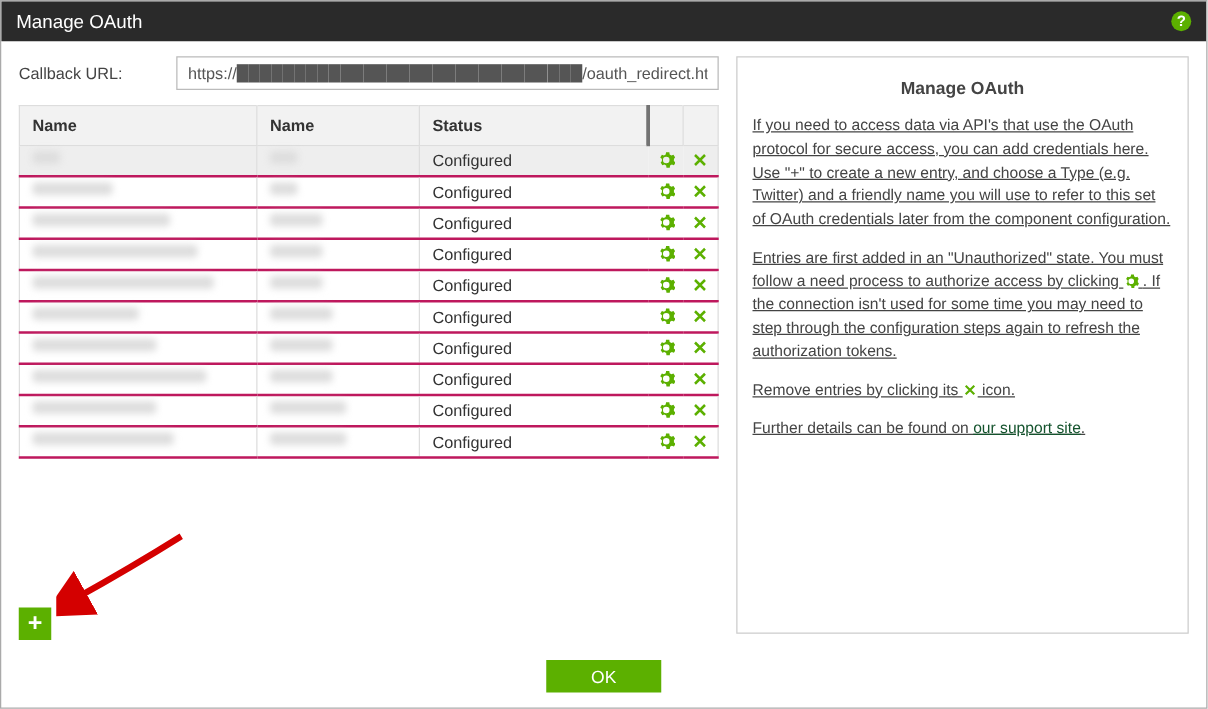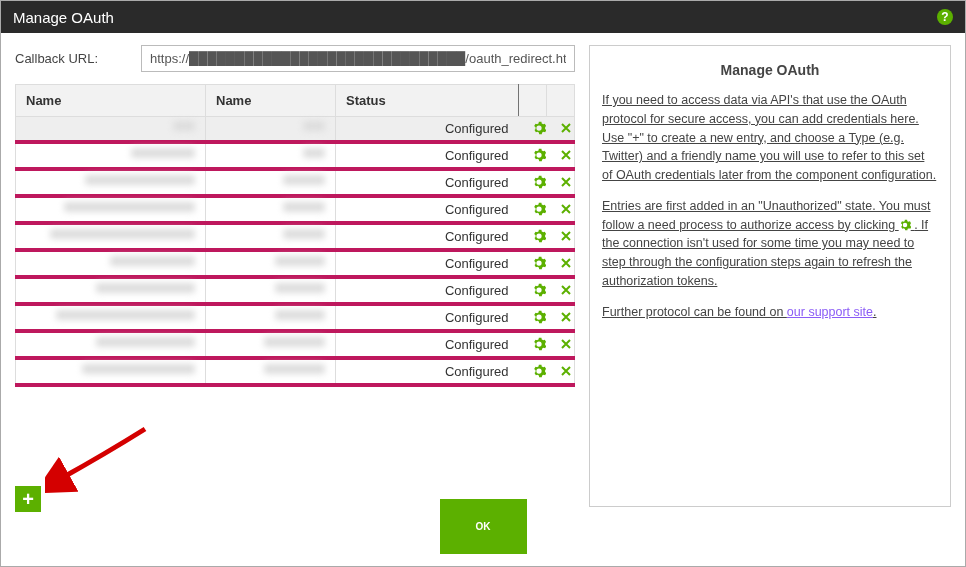--- a/index.html
+++ b/index.html
@@ -52,21 +52,21 @@
     color: #444;
     height: 462px;
   }
   .right-pane h3 {
     text-align: center;
     margin: 4px 0 10px 0;
     font-size: 14px;
     font-weight: bold;
   }
   .right-pane p { margin: 0 0 12px 0; text-decoration: underline; }
-  .right-pane a { color: #8b5cf6; }
+  .right-pane a { color: #14532d; }
   .url-row {
     display: flex;
     align-items: center;
     margin-bottom: 12px;
   }
   .url-label { width: 126px; color: #444; }
   .url-input {
     flex: 1;
     border: 1px solid #bbb;
     padding: 5px 8px;
@@ -81,32 +81,31 @@
   }
   table.grid th {
     text-align: left;
     background: #f2f2f2;
     border-bottom: 1px solid #ddd;
     padding: 8px 10px;
     font-weight: 600;
     color: #333;
   }
   table.grid td {
-    border-bottom: 4px solid #be185d;
+    border-bottom: 2px solid #be185d;
     padding: 4px 10px;
     height: 22px;
     vertical-align: middle;
-    text-align: right;
   }
   table.grid tr.sel td { background: #eeeeee; }
   .col-name { width: 190px; border-right: 1px solid #ddd; }
   .col-type { width: 130px; border-right: 1px solid #ddd; }
   .col-status {}
   .col-act { width: 28px; text-align: center; padding: 0 !important; }
-  .col-status.th { border-right: 1px solid #737373; }
+  .col-status.th { border-right: 3px solid #737373; }
   table.grid th.col-act { border-left: 1px solid #ddd; }
   .blur {
     display: inline-block;
     background: #ddd;
     border-radius: 3px;
     height: 10px;
     color: transparent;
     filter: blur(3px);
     user-select: none;
   }
@@ -144,23 +143,23 @@
   .footer {
     position: absolute;
     bottom: 12px;
     left: 0; right: 0;
     text-align: center;
   }
   .ok-btn {
     background: #5cb000;
     color: #fff;
     border: none;
-    padding: 22px 36px;
-    font-size: 10px;
-    font-weight: bold;
+    padding: 5px 36px;
+    font-size: 14px;
+    font-weight: normal;
     cursor: pointer;
   }
 </style>
 </head>
 <body>
 
 <svg width="0" height="0" style="position:absolute">
   <defs>
     <g id="gear-path">
       <path fill="currentColor" d="M8 5a3 3 0 100 6 3 3 0 000-6zm7 3c0 .4 0 .7-.1 1l1.6 1.3-1.5 2.6-1.9-.7c-.5.4-1 .7-1.6.9l-.3 2h-3l-.3-2c-.6-.2-1.1-.5-1.6-.9l-1.9.7-1.5-2.6L4.1 9C4 8.7 4 8.4 4 8s0-.7.1-1L2.5 5.7l1.5-2.6 1.9.7c.5-.4 1-.7 1.6-.9l.3-2h3l.3 2c.6.2 1.1.5 1.6.9l1.9-.7 1.5 2.6L15 7c0 .3 0 .6.1 1z" transform="scale(0.875)"></path>
@@ -354,21 +353,30 @@
     <p>
       <span>Entries are first added in an "Unauthorized" state. You must follow a need process to authorize access by clicking </span>
       <span class="inline-icon">
           <svg viewBox="0 0 14 14">
             <use href="#gear-path"></use>
           </svg>
         </span>
       <span>. If the connection isn't used for some time you may need to step through the configuration steps again to refresh the authorization tokens.</span>
     </p>
     <p>
-      <span>Further protocol can be found on </span><a href="#">our support site</a><span>.</span>
+      <span>Remove entries by clicking its </span>
+      <span class="inline-icon">
+          <svg viewBox="0 0 14 14">
+            <use href="#cross-path"></use>
+          </svg>
+        </span>
+      <span> icon.</span>
+    </p>
+    <p>
+      <span>Further details can be found on </span><a href="#">our support site</a><span>.</span>
     </p>
   </div>
 </div>
 
 <div class="add-btn">+</div>
 
 <svg class="arrow" width="110" height="70" viewBox="0 0 110 70">
   <defs>
     <marker id="ah" markerWidth="8" markerHeight="8" refX="2" refY="4" orient="auto">
       <path d="M0,0 L8,4 L0,8 z" fill="#d40000"></path>

